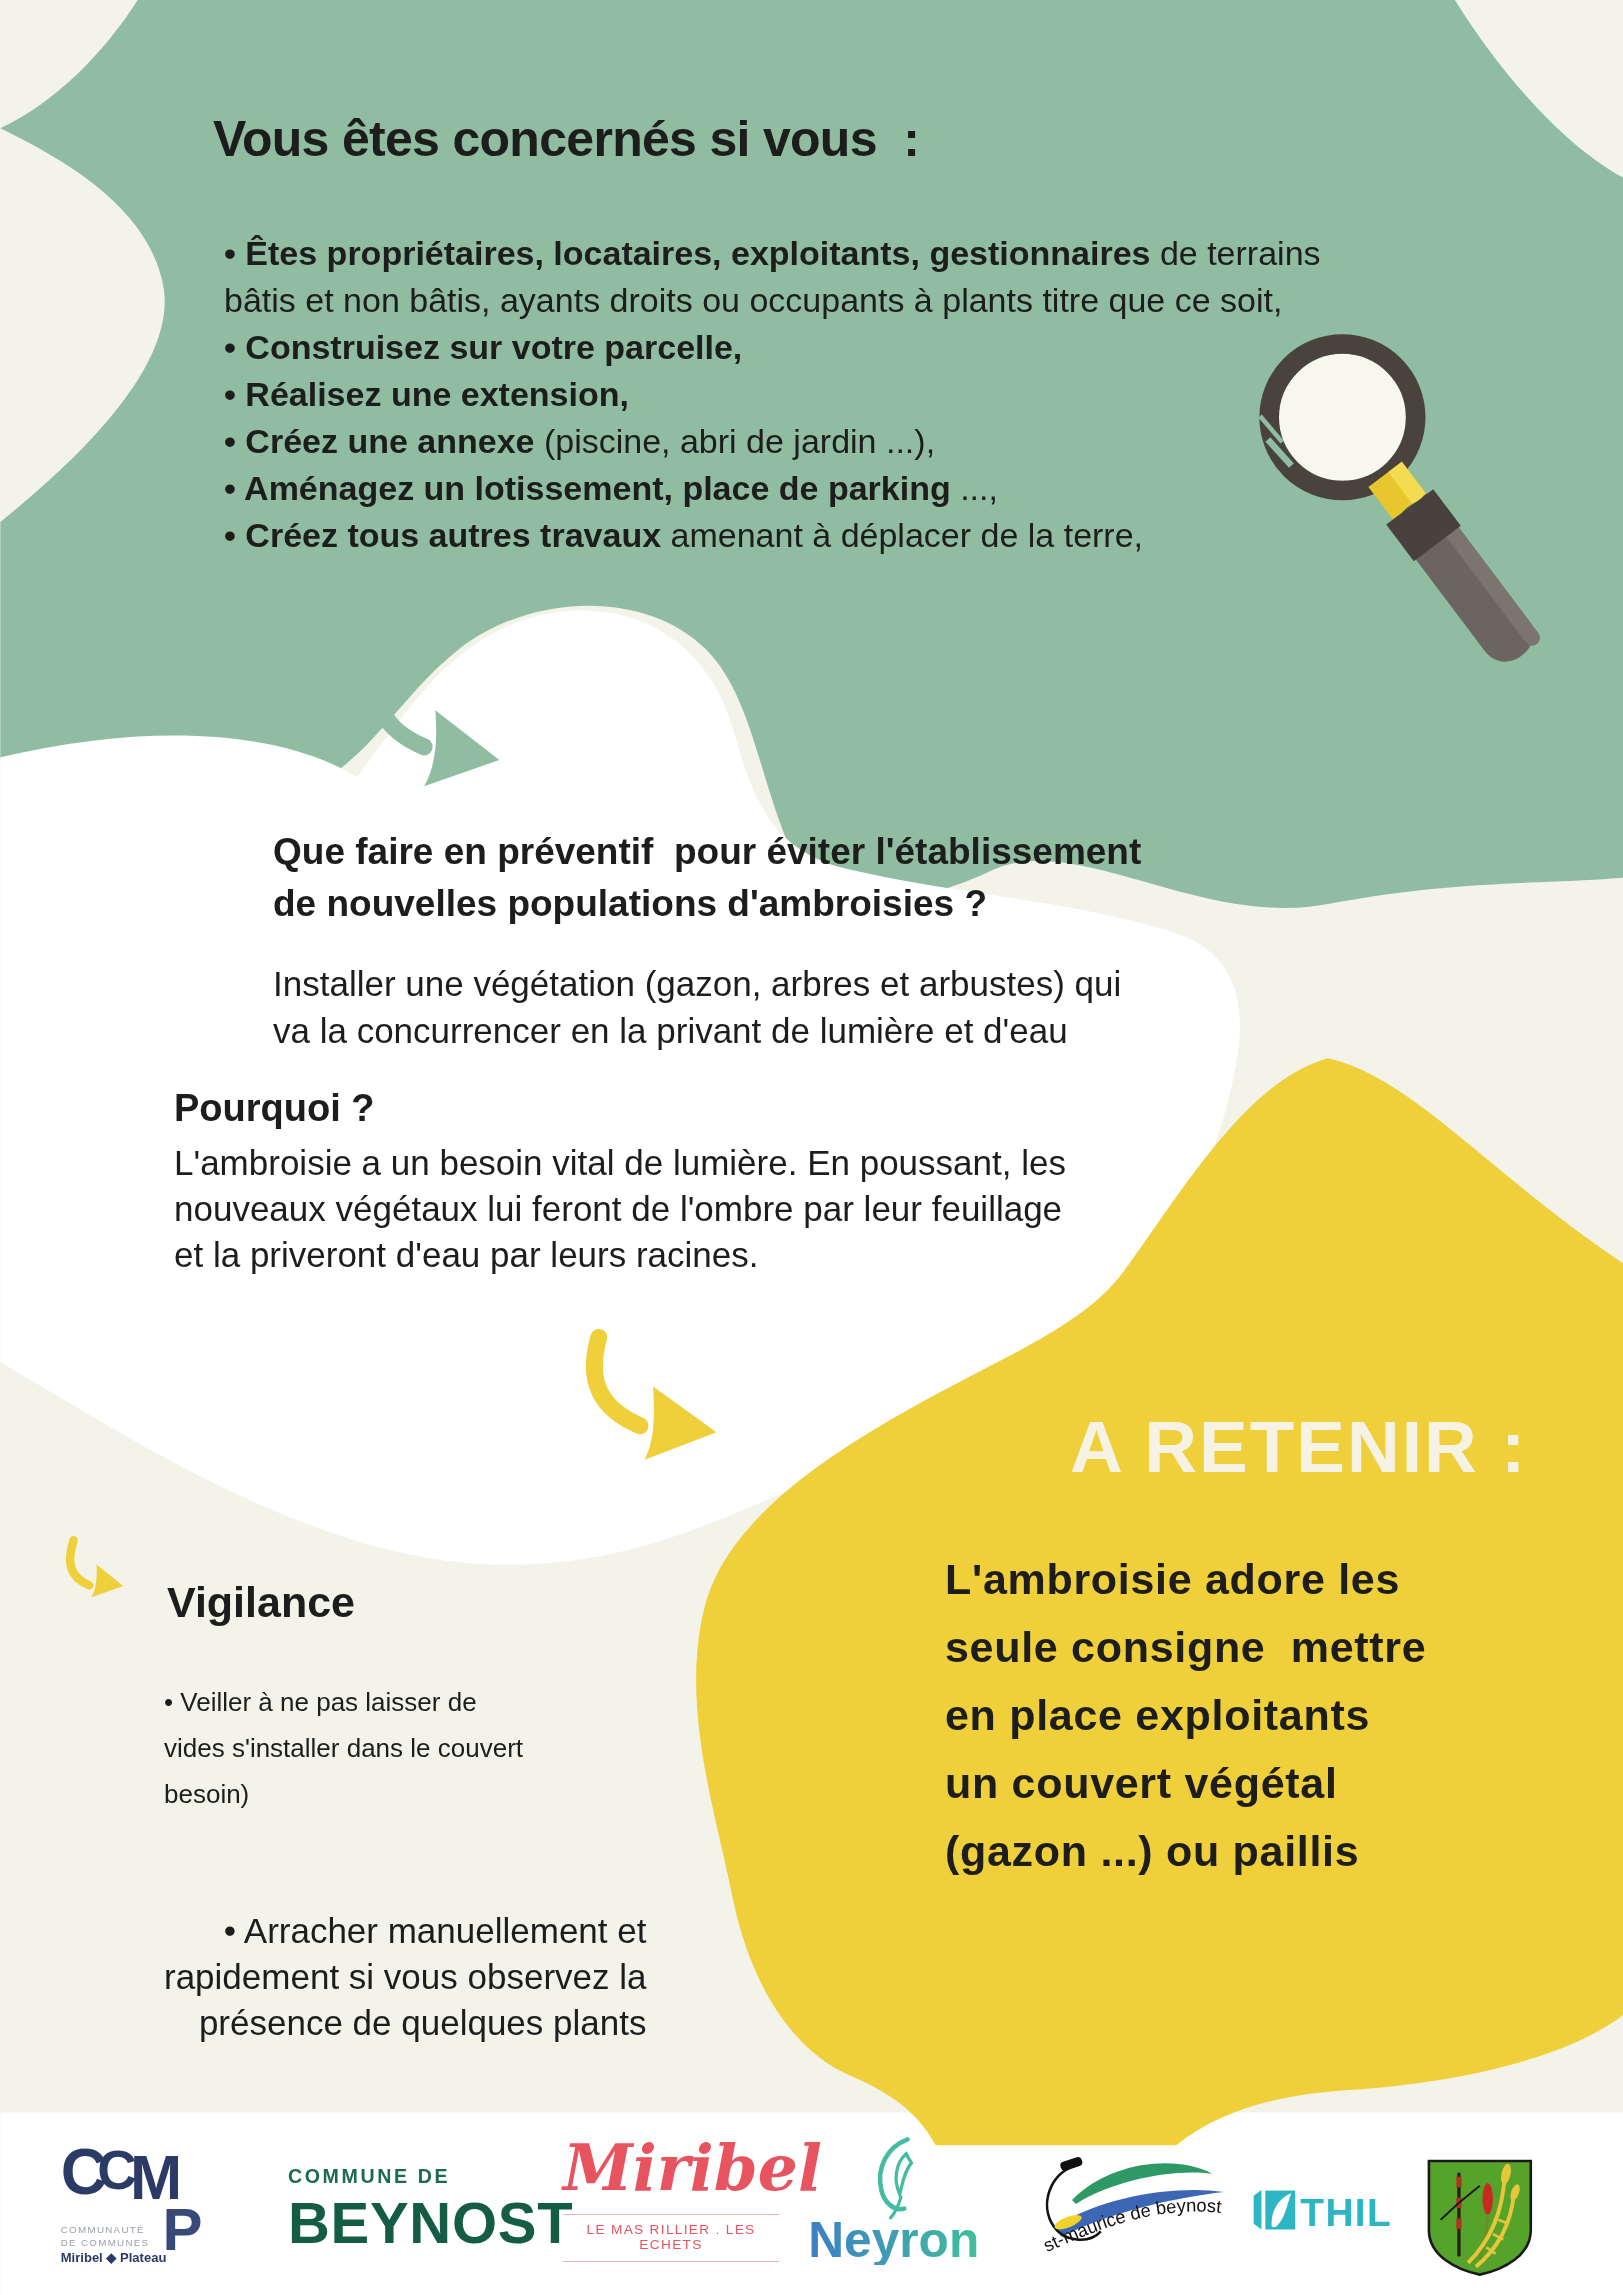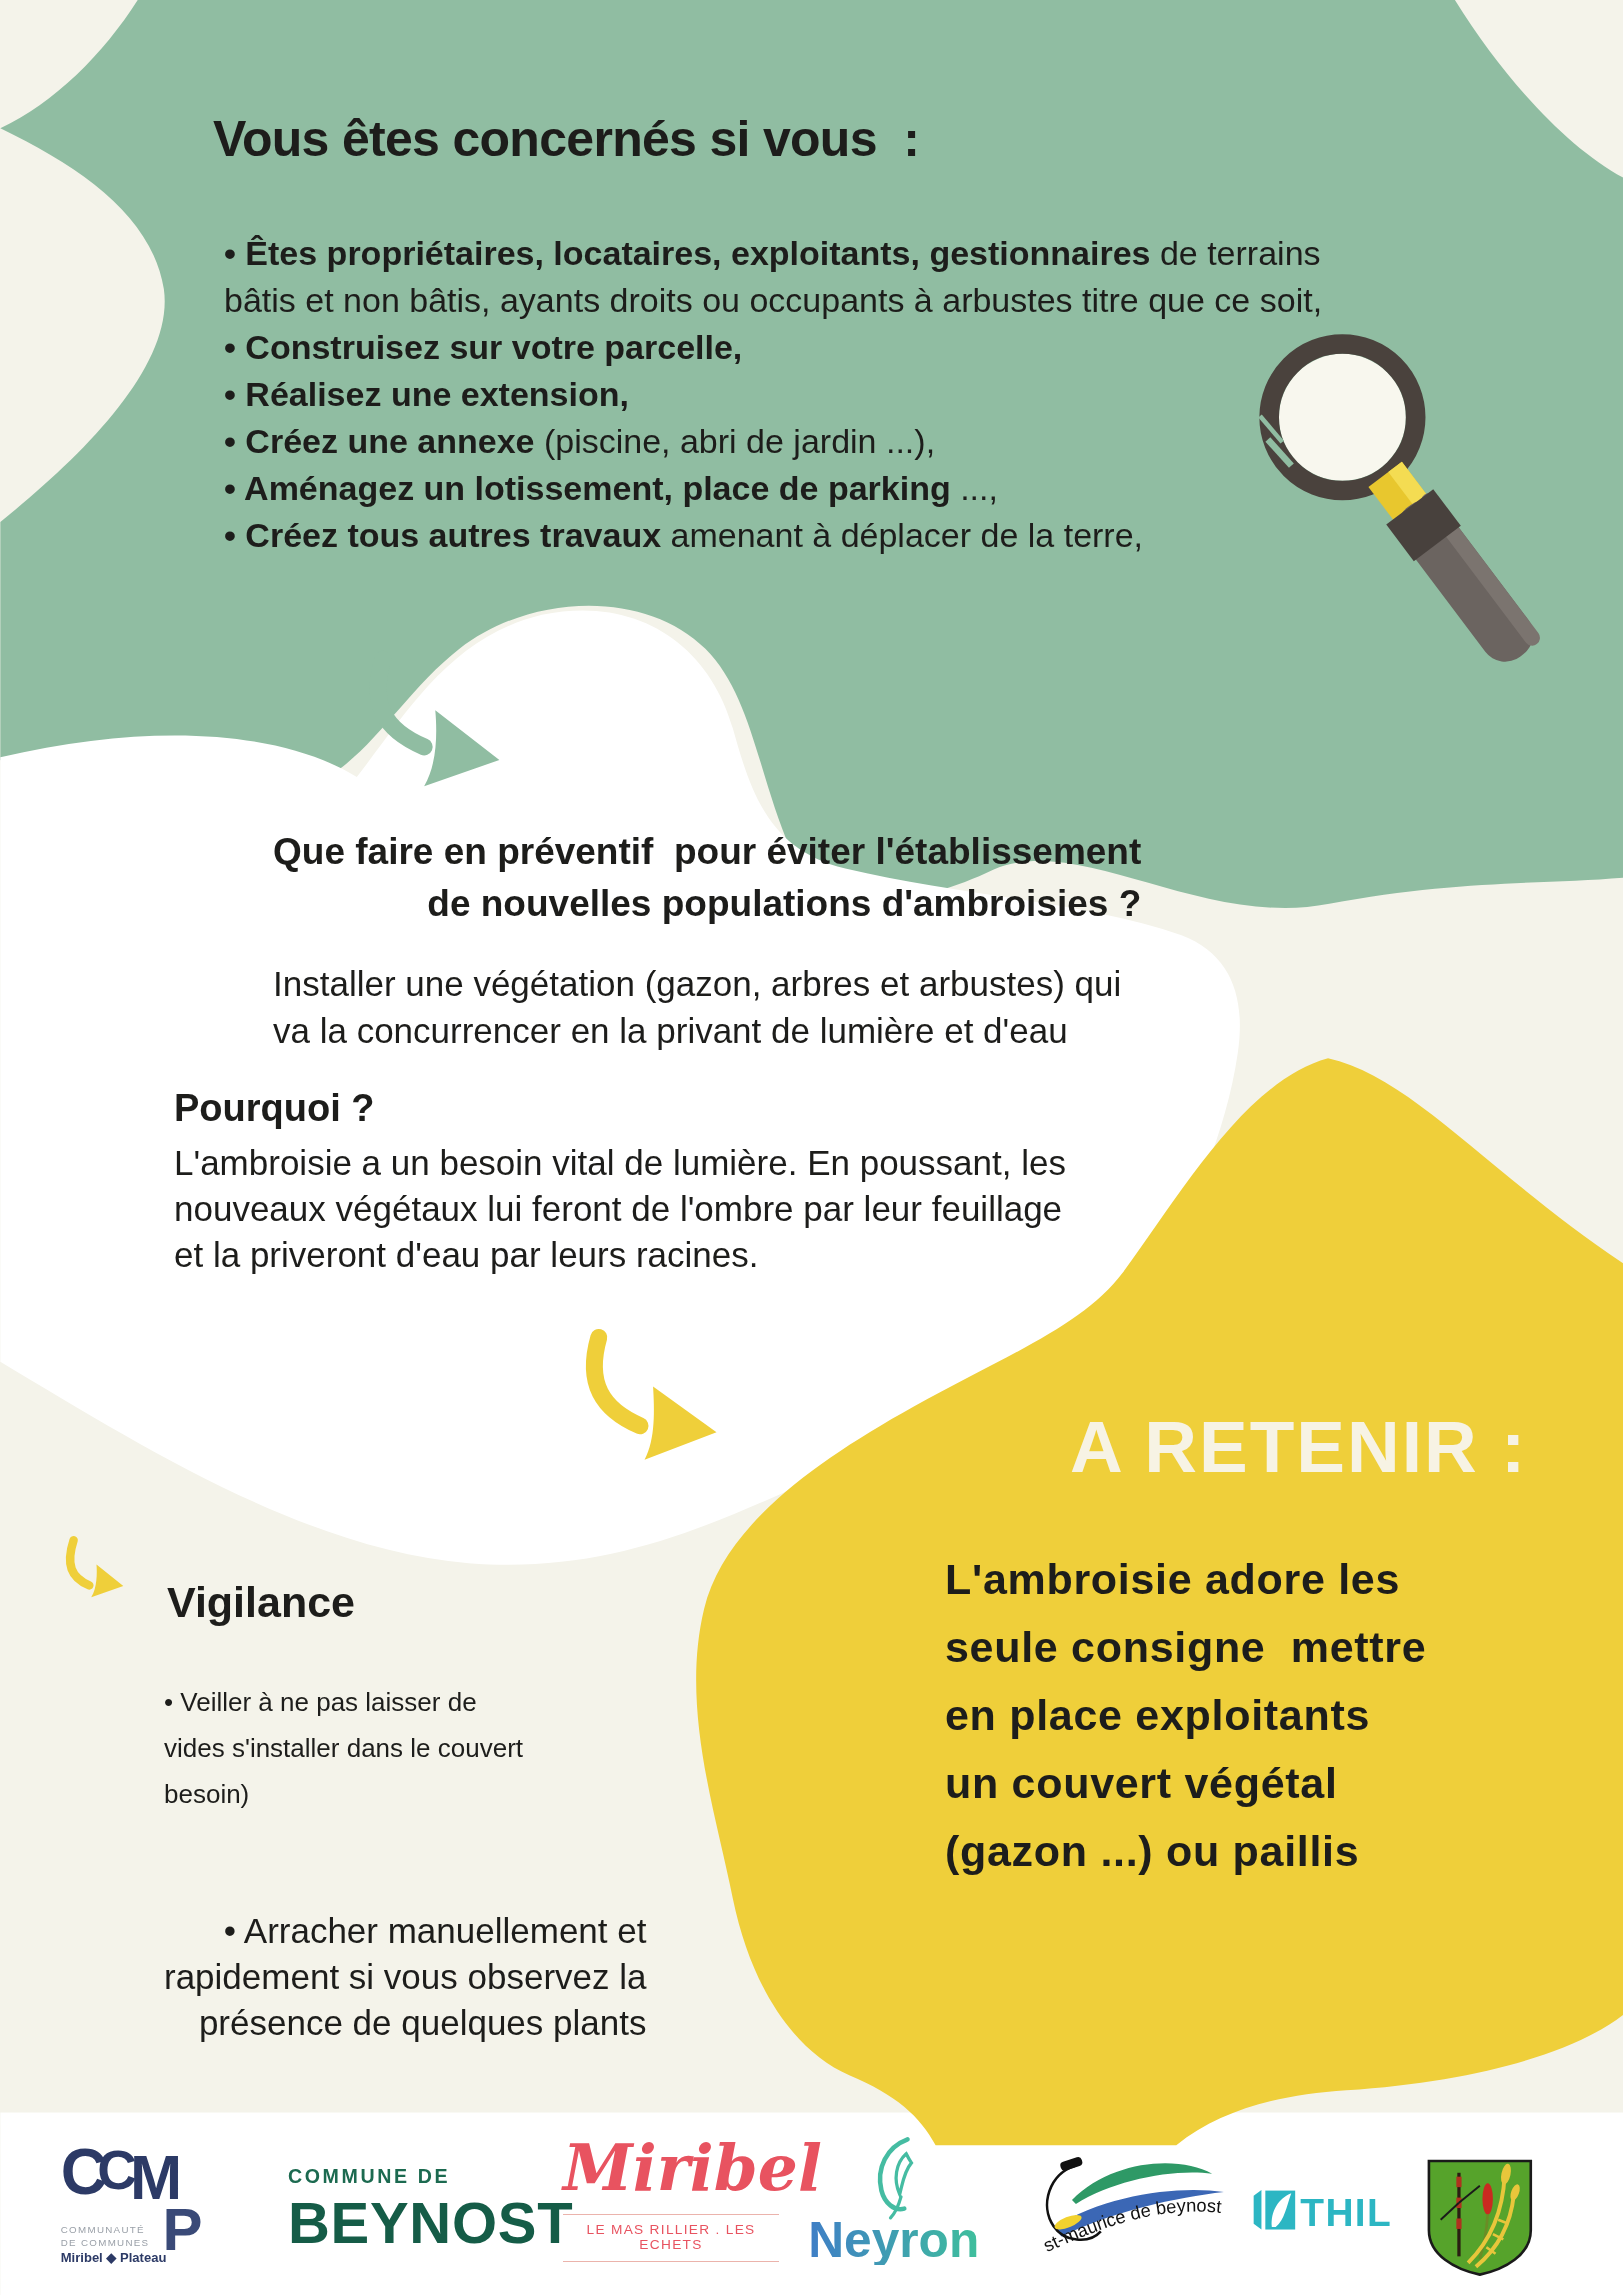--- a/index.html
+++ b/index.html
@@ -9,21 +9,21 @@
     font-family:"Liberation Sans","DejaVu Sans",sans-serif;
     color:#1D1D1B;
   }
   .abs{position:absolute;}
   .tline{white-space:pre-wrap;}
   .b{font-weight:700;}
   
   #concerned-title{left:213px;top:110px;font-size:50px;font-weight:800;letter-spacing:-0.7px;}
   #concerned-bullets{left:224px;top:230px;font-size:34px;line-height:47px;font-weight:400;width:1308px;}
   
-  #prevention-question{left:273px;top:826px;font-size:37px;font-weight:700;line-height:52px;text-align:right;}
+  #prevention-question{left:273px;top:826px;font-size:37px;font-weight:700;line-height:52px;}
   #prevention-answer{left:273px;top:960px;font-size:35px;line-height:47px;}
   
   #why-heading{left:174px;top:1087px;font-size:38px;font-weight:700;}
   #why-body{left:174px;top:1140px;font-size:35px;line-height:46px;}
   
   #retenir-heading{left:1070px;top:1405px;font-size:73px;font-weight:800;color:#F7F3E4;letter-spacing:2px;}
   #retenir-body{left:945px;top:1545px;font-size:43px;font-weight:700;line-height:68px;letter-spacing:0.7px;}
   
   #vigilance-heading{left:167px;top:1578px;font-size:43px;font-weight:700;}
   #vigilance-bullet1{left:164px;top:1679px;font-size:26px;line-height:46px;}
@@ -111,21 +111,21 @@
     <g>
       <path d="M 112 2355 C 100 2392, 108 2412, 136 2424" fill="none" stroke="#EFCF3A" stroke-width="13" stroke-linecap="round"></path>
       <path d="M 147 2392 L 188 2425 L 139 2442 C 148 2428, 148 2405, 147 2392 Z" fill="#EFCF3A"></path>
     </g>
   </svg>
 
   <div id="concerned-title" class="abs tline">Vous êtes concernés si vous  :</div>
 
   <div id="concerned-bullets" class="abs">
       <div class="tline"><span class="b">• Êtes propriétaires, locataires, exploitants, gestionnaires</span><span> de terrains</span></div>
-      <div class="tline"><span>bâtis et non bâtis, ayants droits ou occupants à arbustes titre que ce soit,</span></div>
+      <div class="tline"><span>bâtis et non bâtis, ayants droits ou occupants à plants titre que ce soit,</span></div>
       <div class="tline"><span class="b">• Construisez sur votre parcelle,</span></div>
       <div class="tline"><span class="b">• Réalisez une extension,</span></div>
       <div class="tline"><span class="b">• Créez une annexe</span><span> (piscine, abri de jardin ...),</span></div>
       <div class="tline"><span class="b">• Aménagez un lotissement, place de parking</span><span> ...,</span></div>
       <div class="tline"><span class="b">• Créez tous autres travaux</span><span> amenant à déplacer de la terre,</span></div>
     </div>
 
   <div id="prevention-question" class="abs">
       <div class="tline">Que faire en préventif  pour éviter l'établissement</div>
       <div class="tline">de nouvelles populations d'ambroisies ?</div>

